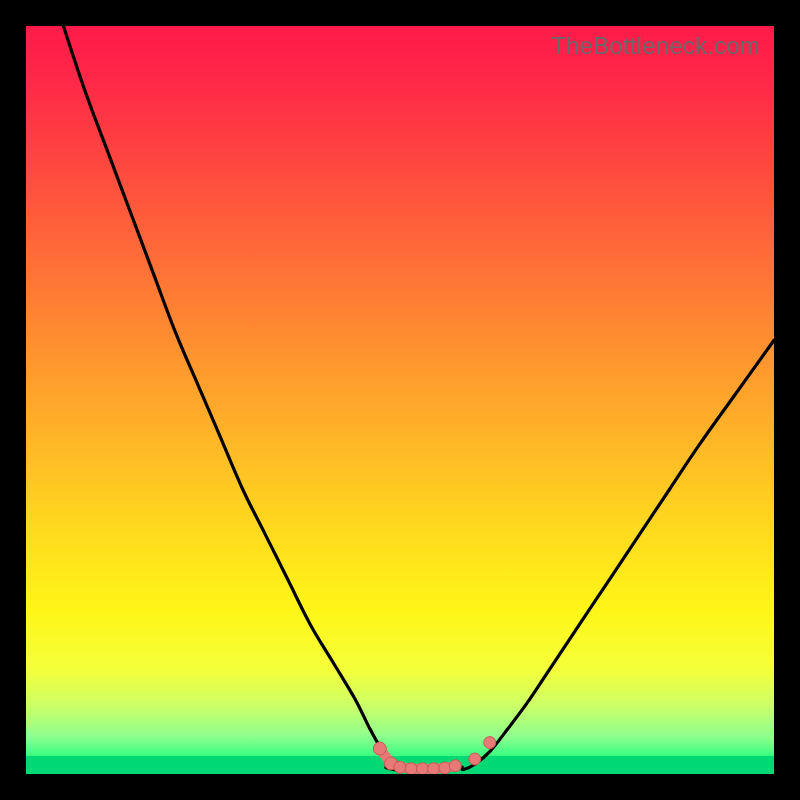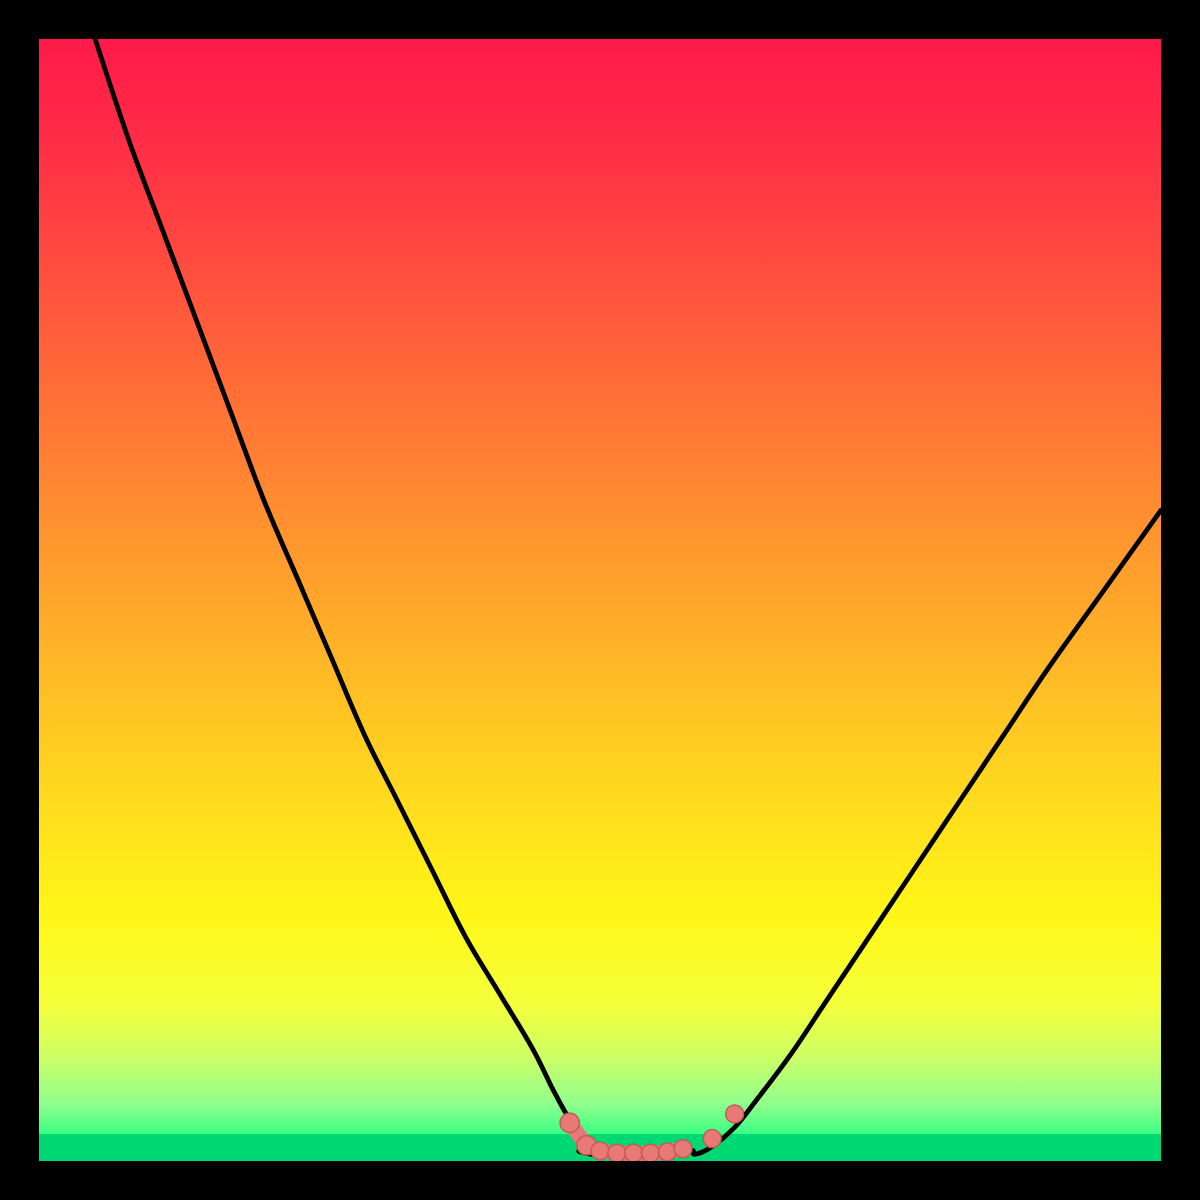--- a/index.html
+++ b/index.html
@@ -65,20 +65,21 @@
     background: #00d873;
   }
 </style>
 </head>
 <body>
 
 <div class="frame">
   <div class="plot">
     <div class="bottom-band"></div>
 
+    <div class="watermark">TheBottleneck.com</div>
 
     <svg class="curve" viewBox="0 0 748 748" preserveAspectRatio="none">
       <g>
         <path id="path-left" fill="none" stroke-width="3.2" stroke-linecap="round" d="M 37.4 0 C 41.4392 12.117599999999989, 51.7616 44.43119999999992, 59.84 67.31999999999994 C 67.9184 90.20879999999995, 74.2016 105.61760000000007, 82.28 127.16000000000008 C 90.3584 148.7024000000001, 96.64160000000001 165.4576, 104.72000000000001 187 C 112.79840000000002 208.5424, 119.08160000000001 225.2976, 127.16000000000001 246.83999999999997 C 135.2384 268.38239999999996, 141.52159999999998 286.48400000000004, 149.6 306.68 C 157.6784 326.876, 163.9616 340.19039999999995, 172.04000000000002 359.03999999999996 C 180.11840000000004 377.8896, 186.40160000000003 392.55039999999997, 194.48000000000002 411.4 C 202.5584 430.2496, 208.8416 446.2568, 216.92 463.76 C 224.99839999999998 481.2632, 231.2816 492.4832, 239.36 508.64 C 247.43840000000003 524.7968, 253.72160000000002 537.3632, 261.8 553.52 C 269.8784 569.6768, 276.1616 583.5896, 284.24 598.4 C 292.3184 613.2103999999999, 298.6016 622.3359999999999, 306.68 635.8 C 314.7584 649.264, 322.388 661.0824, 329.12 673.2 C 335.85200000000003 685.3176000000001, 338.96368000000007 693.6952, 344.08000000000004 703.12 C 349.19632 712.5448, 352.1584 719.09728, 357.544 725.56 C 362.9296 732.0227199999999, 368.34512 735.79264, 374 739.024 C 379.65488 742.25536, 391.38352000000003 743.10808, 388.96000000000004 743.512 C 386.53648000000004 743.9159199999999, 363.902 741.20068, 360.536 741.268 C 357.17 741.33532, 366.49008 743.34744, 370.26 743.886 C 374.02992 744.4245599999999, 377.4408 744.19268, 381.48 744.26 C 385.5192 744.32732, 388.6608 744.26, 392.7 744.26 C 396.7392 744.26, 399.8808 744.32732, 403.92 744.26 C 407.9592 744.19268, 411.10080000000005 744.15528, 415.14000000000004 743.886 C 419.17920000000004 743.61672, 422.59008 743.23524, 426.35999999999996 742.764 C 430.1299199999999 742.29276, 434.33367999999996 741.53728, 436.08399999999995 741.268" stroke="#000000"></path>
       </g>
       <g>
         <path id="path-right" fill="none" stroke-width="3.2" stroke-linecap="round" d="M 436.08399999999995 741.268 C 436.3532799999999 741.67192, 435.29112 744.0505599999999, 437.58 743.512 C 439.86888 742.97344, 444.0876 741.50736, 448.8 738.276 C 453.5124 735.04464, 458.3744 731.2148799999999, 463.76 725.56 C 469.1456 719.90512, 471.988 715.6116, 478.72 706.86 C 485.45200000000006 698.1084000000001, 493.08160000000004 688.3844, 501.16 676.94 C 509.2384 665.4956000000001, 514.1752 657.4172, 523.6 643.28 C 533.0248 629.1428, 542.7488 614.5568, 553.52 598.4 C 564.2912 582.2432, 572.6688 569.6768, 583.44 553.52 C 594.2112000000001 537.3632, 602.5888 524.7968, 613.36 508.64 C 624.1312 492.4832, 632.5088 479.91679999999997, 643.28 463.76 C 654.0512 447.6032, 661.0824 436.3832, 673.2 418.88 C 685.3176000000001 401.3768, 697.1360000000001 385.3696, 710.6 366.52 C 724.064 347.6704, 741.268 323.58480000000003, 748 314.16" stroke="#000000"></path>
       </g>
       <g id="markers">
           <line x1="353.804" y1="722.568" x2="365.024" y2="737.528" stroke="#e77a76" stroke-width="10" stroke-linecap="round"></line>

